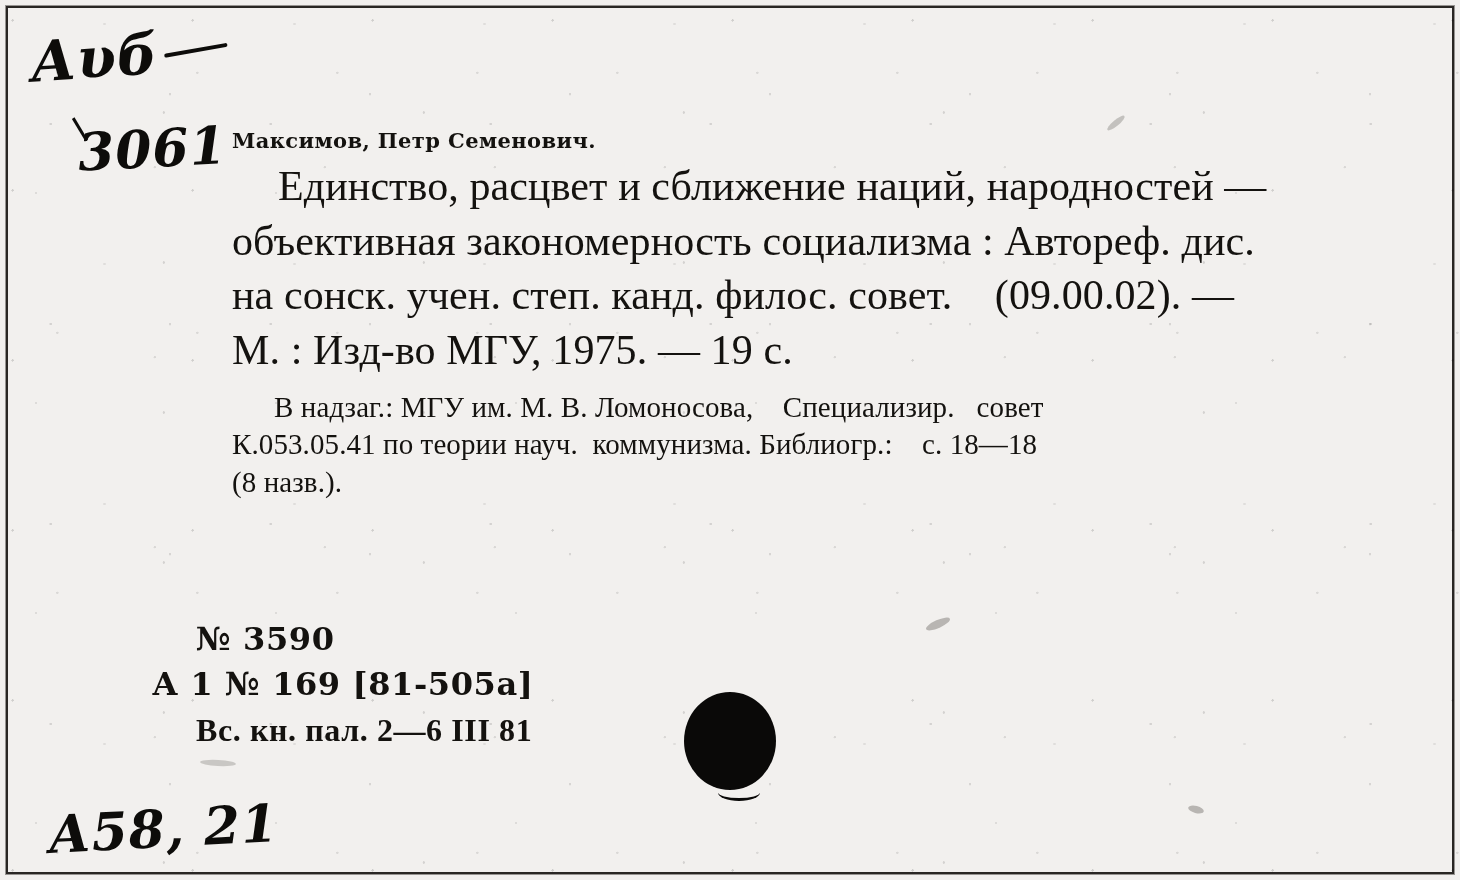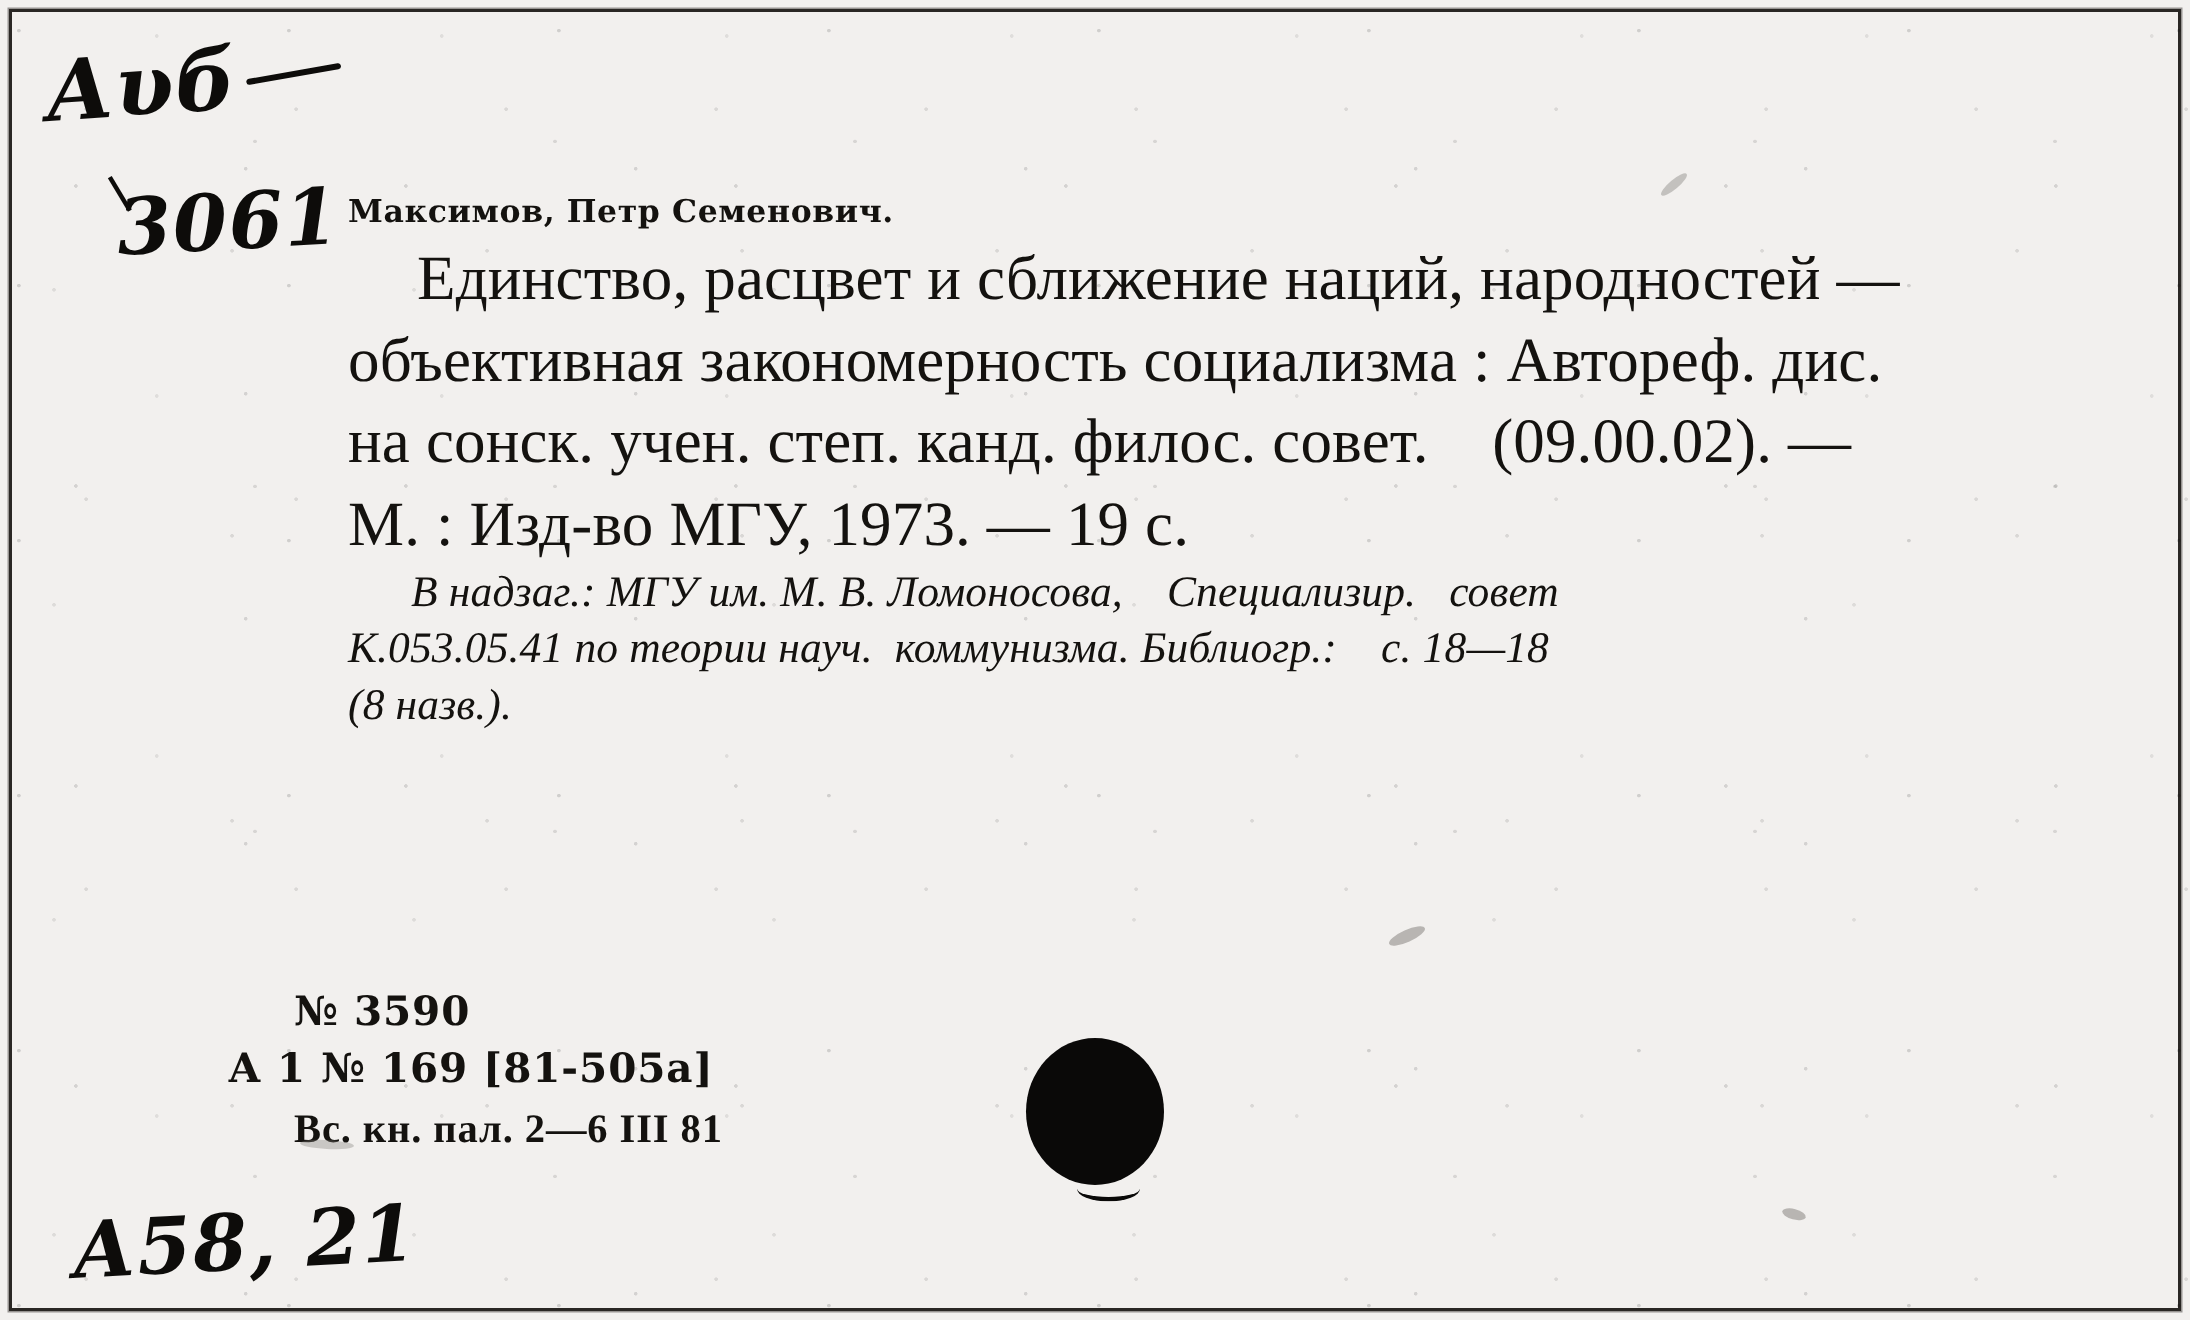--- a/index.html
+++ b/index.html
@@ -111,36 +111,36 @@
   }
   .title-block {
     font-size: 42px;
     line-height: 1.30;
     letter-spacing: .1px;
   }
   .title-block .ln { display: block; white-space: pre; }
   .title-block .ln:first-child { text-indent: 46px; }
 
   .notes-block {
+    margin-top: 12px;
     font-size: 29px;
     line-height: 1.28;
     letter-spacing: .1px;
-    font-style: italic;
   }
   .notes-block .ln { display: block; white-space: pre; }
   .notes-block .ln:first-child { text-indent: 42px; }
 
   
   .footer {
     position: absolute;
     left: 140px;
-    top: 656px;
+    top: 617px;
     font-family: "DejaVu Serif", serif;
     font-weight: 700;
-    font-size: 27px;
+    font-size: 32px;
     line-height: 1.42;
     letter-spacing: .6px;
   }
   .footer .fl { display: block; white-space: pre; }
   .footer .fl.i1 { padding-left: 56px; }
   .footer .fl.i2 { padding-left: 0px; margin-left: 12px; }
   .footer .fl.i3 { padding-left: 56px; font-family: Liberation Serif, serif; }
 
   
   .punch-hole {
@@ -183,21 +183,21 @@
   </div>
 
   <div class="handwriting" id="hw-number">3061</div>
 
   <div class="record">
     <div class="author">Максимов, Петр Семенович.</div>
     <div class="title-block">
       <span class="ln">Единство, расцвет и сближение наций, народностей —</span>
       <span class="ln">объективная закономерность социализма : Автореф. дис.</span>
       <span class="ln">на сонск. учен. степ. канд. филос. совет.    (09.00.02). —</span>
-      <span class="ln">М. : Изд-во МГУ, 1973. — 19 с.</span>
+      <span class="ln">М. : Изд-во МГУ, 1975. — 19 с.</span>
     </div>
     <div class="notes-block">
       <span class="ln">В надзаг.: МГУ им. М. В. Ломоносова,    Специализир.   совет</span>
       <span class="ln">К.053.05.41 по теории науч.  коммунизма. Библиогр.:    с. 18—18</span>
       <span class="ln">(8 назв.).</span>
     </div>
   </div>
 
   <div class="footer">
     <span class="fl i1">№ 3590</span>

